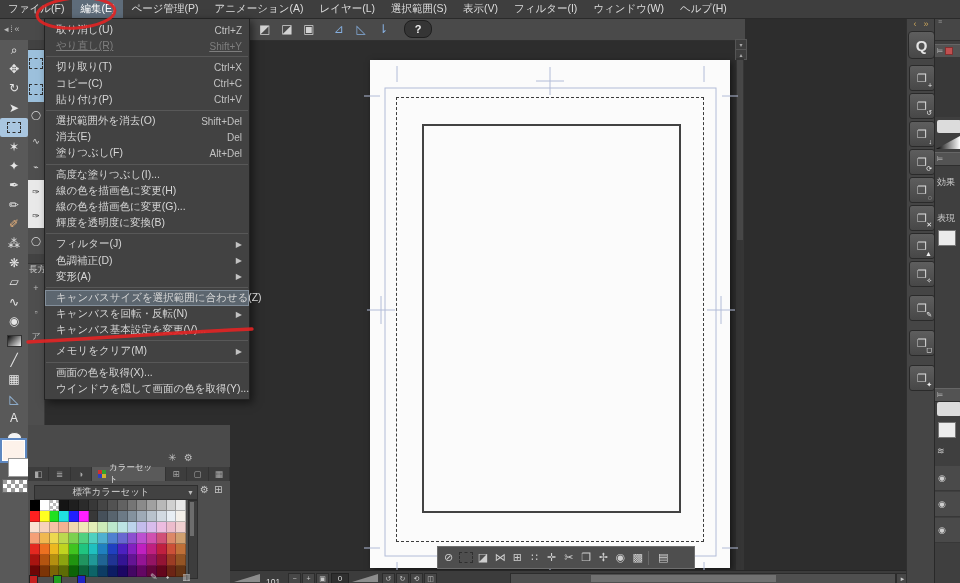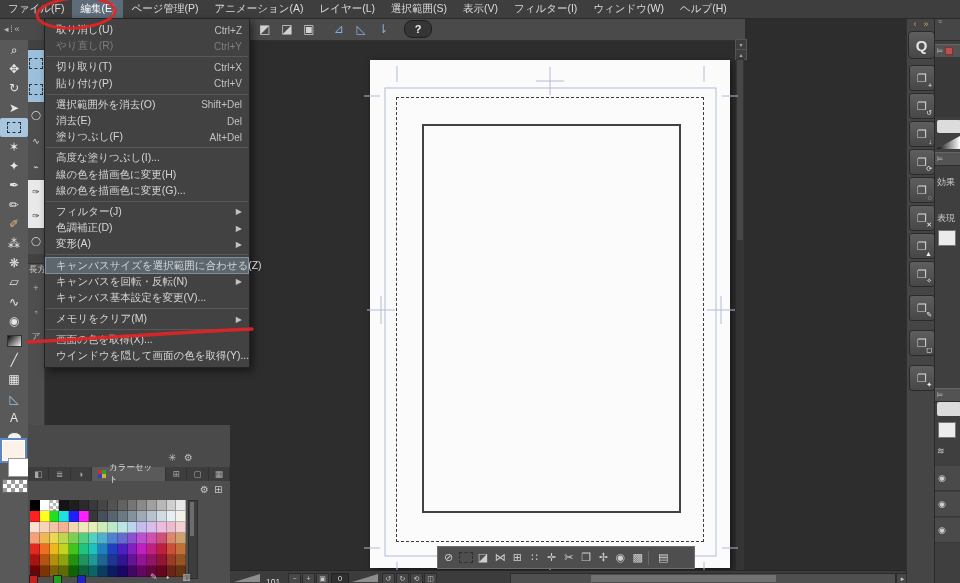--- a/index.html
+++ b/index.html
@@ -26,21 +26,21 @@
             color:#efefef;font-weight:bold;font-size:11px;display:flex;align-items:center;justify-content:center;margin-left:10px;}
   .sh-srect{width:12px;height:9px;border:1px dashed #2f2f2f;}
   .sh-grad{width:13px;height:10px;background:linear-gradient(135deg,#0a0a0a,#f2f2f2);border:1px solid #333;}
   .sh-ell{width:13px;height:9px;background:#f3f3f3;border:1px solid #555;border-radius:50%;}
   
   #edit-menu{position:absolute;left:44px;top:18px;width:204px;background:#424242;
              border:1px solid #232323;box-shadow:3px 3px 8px rgba(0,0,0,.5);z-index:50;padding:3px 0 2px 0;}
   .menu-row{height:16.2px;display:flex;align-items:center;padding:0 7px 0 11px;font-size:10.5px;color:#d6d6d6;white-space:nowrap;}
   .menu-row .shortcut{margin-left:auto;font-size:10px;color:#c2c2c2;}
   .menu-row .sub-arrow{margin-left:auto;font-size:8px;color:#c2c2c2;}
-  .menu-row.disabled, .menu-row.disabled .shortcut{color:#7e7e7e;}
+  .menu-row.disabled, .menu-row.disabled .shortcut{color:#7e7e7e;text-decoration:underline;}
   .menu-row.highlight{background:#5c666f;box-shadow:inset 0 0 0 1px #828e9a;}
   .menu-sep{height:1px;background:#585858;margin:2px 1px;}
   
   #lefttools{position:absolute;left:0;top:40px;width:28px;height:543px;background:#595959;border-right:1px solid #3e3e3e;}
   .tool{width:28px;height:19.4px;display:flex;align-items:center;justify-content:center;font-size:12px;color:#e6e6e6;}
   .tool.selected{background:#a9c6e0;color:#223;border-radius:2px;}
   .tool.blue{color:#9cc3ea;}
   .tool.orange{color:#e8b27c;}
   
   #subtool{position:absolute;left:28px;top:40px;width:16px;height:385px;background:#4e4e4e;border-right:1px solid #3a3a3a;overflow:hidden;}
@@ -251,20 +251,24 @@
           <i style="background: rgb(48, 64, 192);"></i>
           <i style="background: rgb(208, 176, 48);"></i>
         </span>
         <span>カラーセット</span>
       </div>
       <div class="tab">⊞</div>
       <div class="tab">▢</div>
       <div class="tab">▦</div>
     </div>
   <div id="preset-row">
+    <div id="preset-dd">
+      <span class="lbl">標準カラーセット</span>
+      <span class="car">▼</span>
+    </div>
     <span class="pp-ic" style="left:172px;">⚙</span>
     <span class="pp-ic" style="left:186px;">⊞</span>
   </div>
   <div id="cgrid">
       <div class="crow">
         <div class="ccell" style="background: rgb(0, 0, 0);"></div>
         <div class="ccell" style="background: rgb(255, 255, 255);"></div>
         <div class="ccell checker"></div>
         <div class="ccell" style="background: rgb(20, 20, 20);"></div>
         <div class="ccell" style="background: rgb(31, 31, 31);"></div>
@@ -514,28 +518,32 @@
     </div>
 </div>
 
 <div id="edit-menu">
     <div class="menu-row">
       <span class="lbl">取り消し(U)</span>
       <span class="shortcut">Ctrl+Z</span>
     </div>
     <div class="menu-row disabled">
       <span class="lbl">やり直し(R)</span>
-      <span class="shortcut">Ctrl+Y</span>
+      <span class="shortcut">Shift+Y</span>
     </div>
     <div class="menu-sep"></div>
     <div class="menu-row">
       <span class="lbl">切り取り(T)</span>
       <span class="shortcut">Ctrl+X</span>
     </div>
     <div class="menu-row">
+      <span class="lbl">コピー(C)</span>
+      <span class="shortcut">Ctrl+C</span>
+    </div>
+    <div class="menu-row">
       <span class="lbl">貼り付け(P)</span>
       <span class="shortcut">Ctrl+V</span>
     </div>
     <div class="menu-sep"></div>
     <div class="menu-row">
       <span class="lbl">選択範囲外を消去(O)</span>
       <span class="shortcut">Shift+Del</span>
     </div>
     <div class="menu-row">
       <span class="lbl">消去(E)</span>
@@ -547,20 +555,23 @@
     </div>
     <div class="menu-sep"></div>
     <div class="menu-row">
       <span class="lbl">高度な塗りつぶし(I)...</span>
     </div>
     <div class="menu-row">
       <span class="lbl">線の色を描画色に変更(H)</span>
     </div>
     <div class="menu-row">
       <span class="lbl">線の色を描画色に変更(G)...</span>
+    </div>
+    <div class="menu-row">
+      <span class="lbl">輝度を透明度に変換(B)</span>
     </div>
     <div class="menu-sep"></div>
     <div class="menu-row">
       <span class="lbl">フィルター(J)</span>
       <span class="sub-arrow">▶</span>
     </div>
     <div class="menu-row">
       <span class="lbl">色調補正(D)</span>
       <span class="sub-arrow">▶</span>
     </div>

